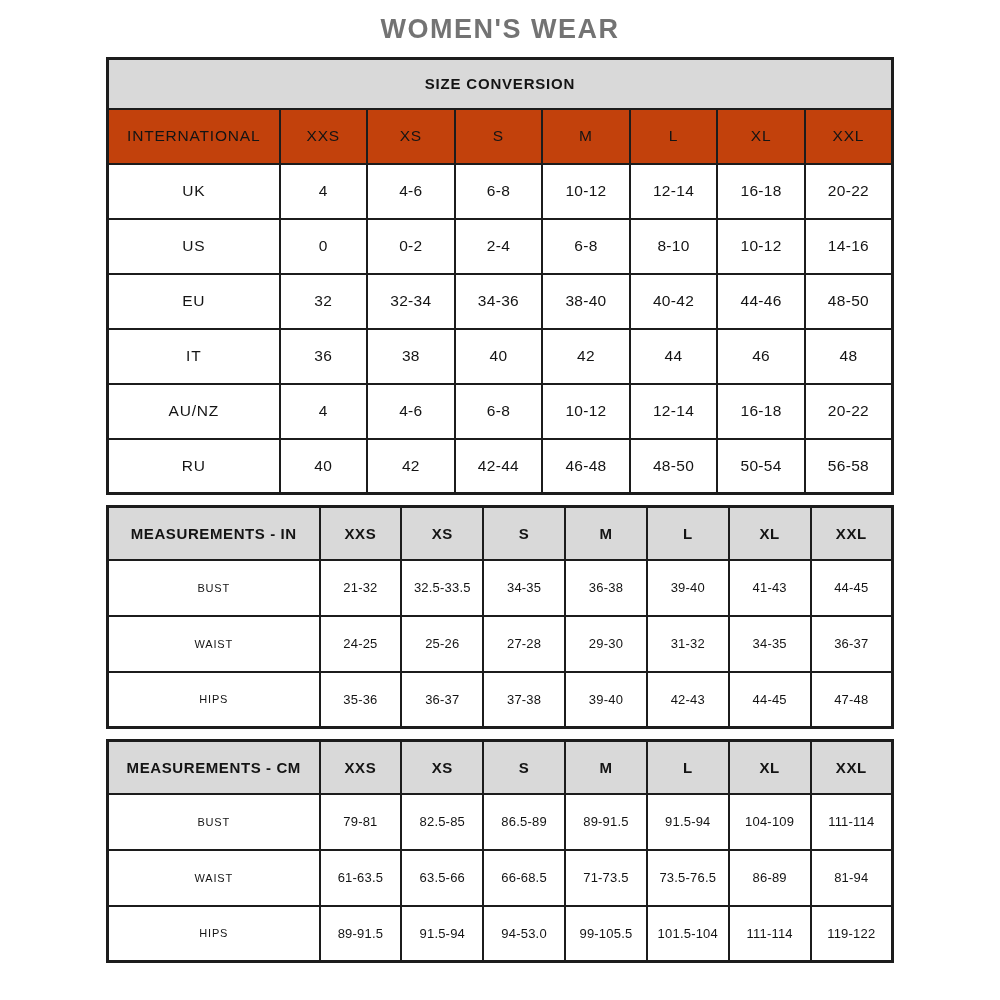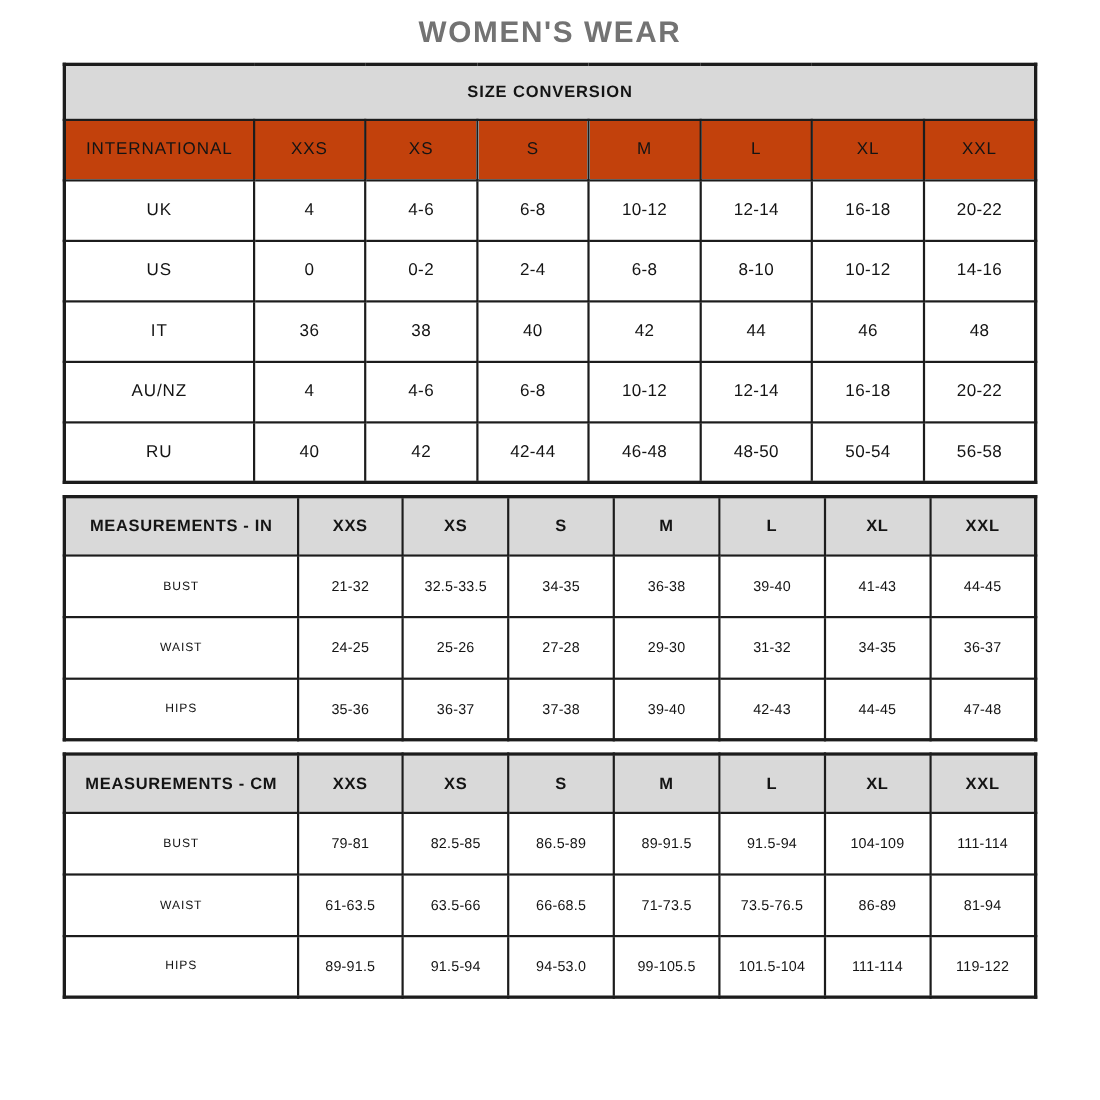--- a/index.html
+++ b/index.html
@@ -19,21 +19,21 @@
   h1.page-title {
     margin: 0;
     padding: 14px 0 12px 0;
     text-align: center;
     font-size: 27px;
     font-weight: bold;
     letter-spacing: 1.5px;
     color: #737373;
   }
   table.tbl {
-    width: 886px;
+    width: 788px;
     margin: 0 auto;
     border-collapse: collapse;
     table-layout: fixed;
     border: 3px solid #1c1c1c;
     padding-left: 11px;
   }
   .tbl-gap { height: 10px; }
   .tbl th, .tbl td {
     border: 2px solid #1c1c1c;
     text-align: center;
@@ -124,20 +124,30 @@
           <td class="row-label">US</td>
           <td class="val">0</td>
           <td class="val">0-2</td>
           <td class="val">2-4</td>
           <td class="val">6-8</td>
           <td class="val">8-10</td>
           <td class="val">10-12</td>
           <td class="val">14-16</td>
         </tr>
         <tr>
+          <td class="row-label">EU</td>
+          <td class="val">32</td>
+          <td class="val">32-34</td>
+          <td class="val">34-36</td>
+          <td class="val">38-40</td>
+          <td class="val">40-42</td>
+          <td class="val">44-46</td>
+          <td class="val">48-50</td>
+        </tr>
+        <tr>
           <td class="row-label">IT</td>
           <td class="val">36</td>
           <td class="val">38</td>
           <td class="val">40</td>
           <td class="val">42</td>
           <td class="val">44</td>
           <td class="val">46</td>
           <td class="val">48</td>
         </tr>
         <tr>

